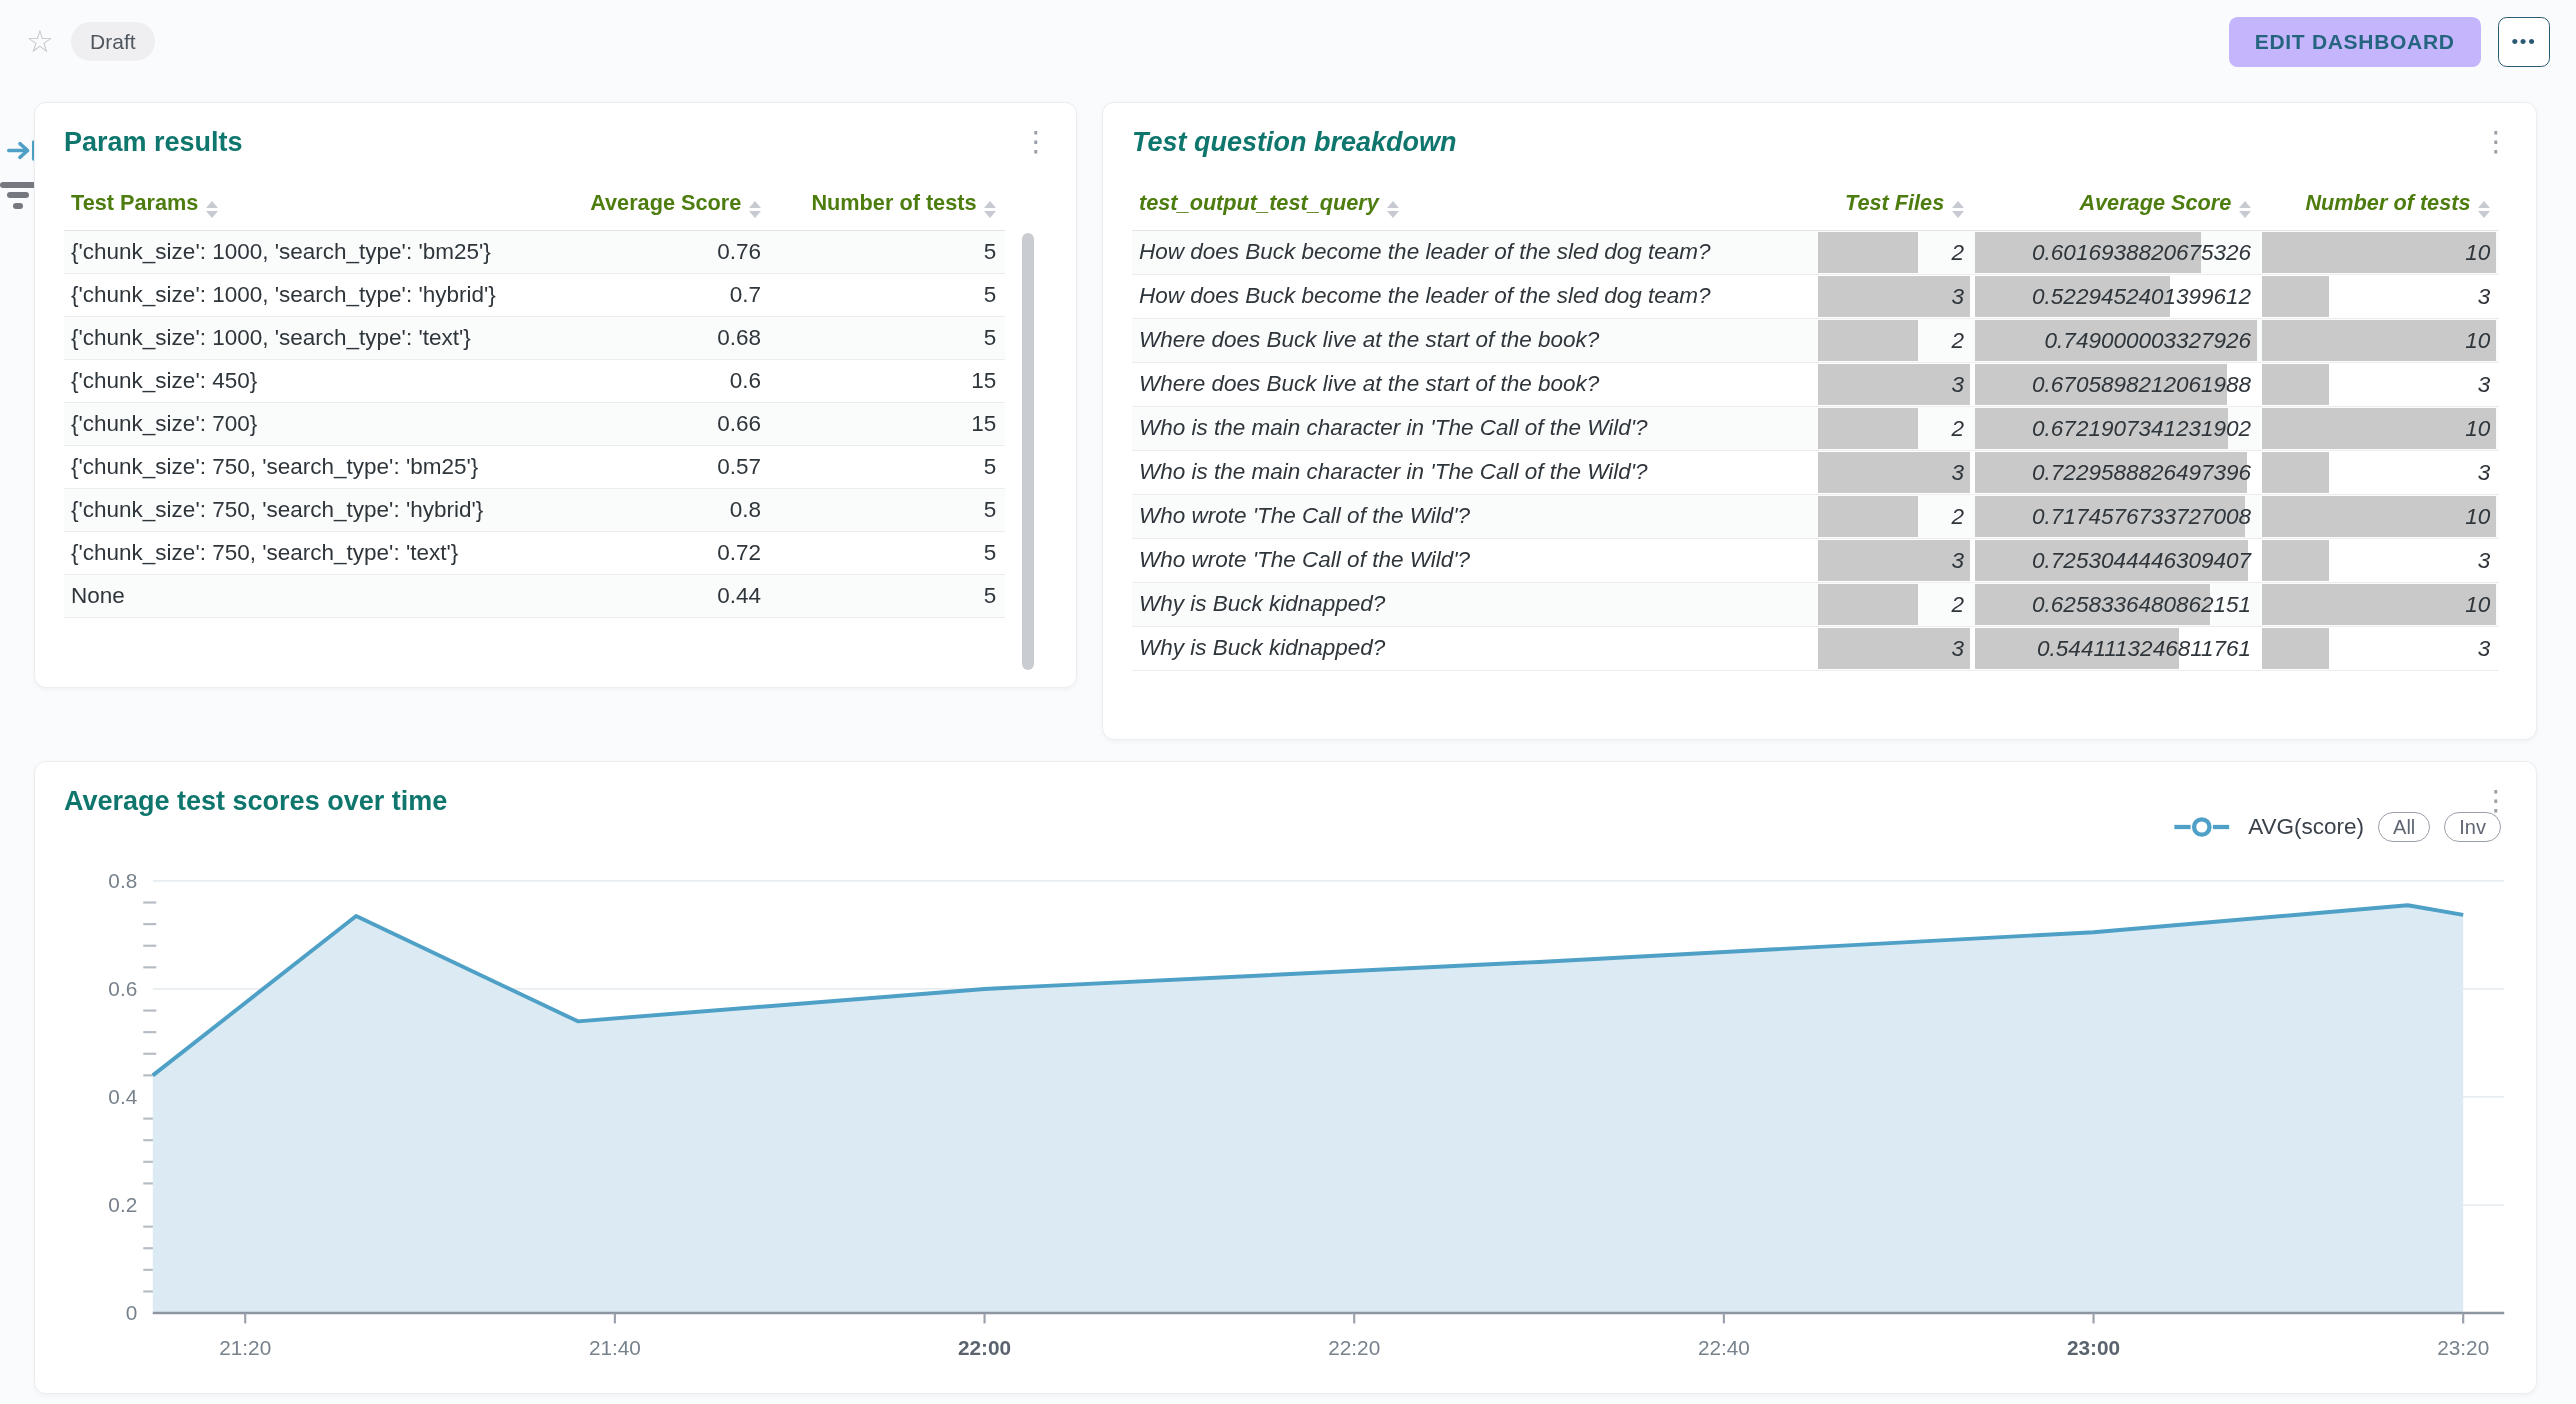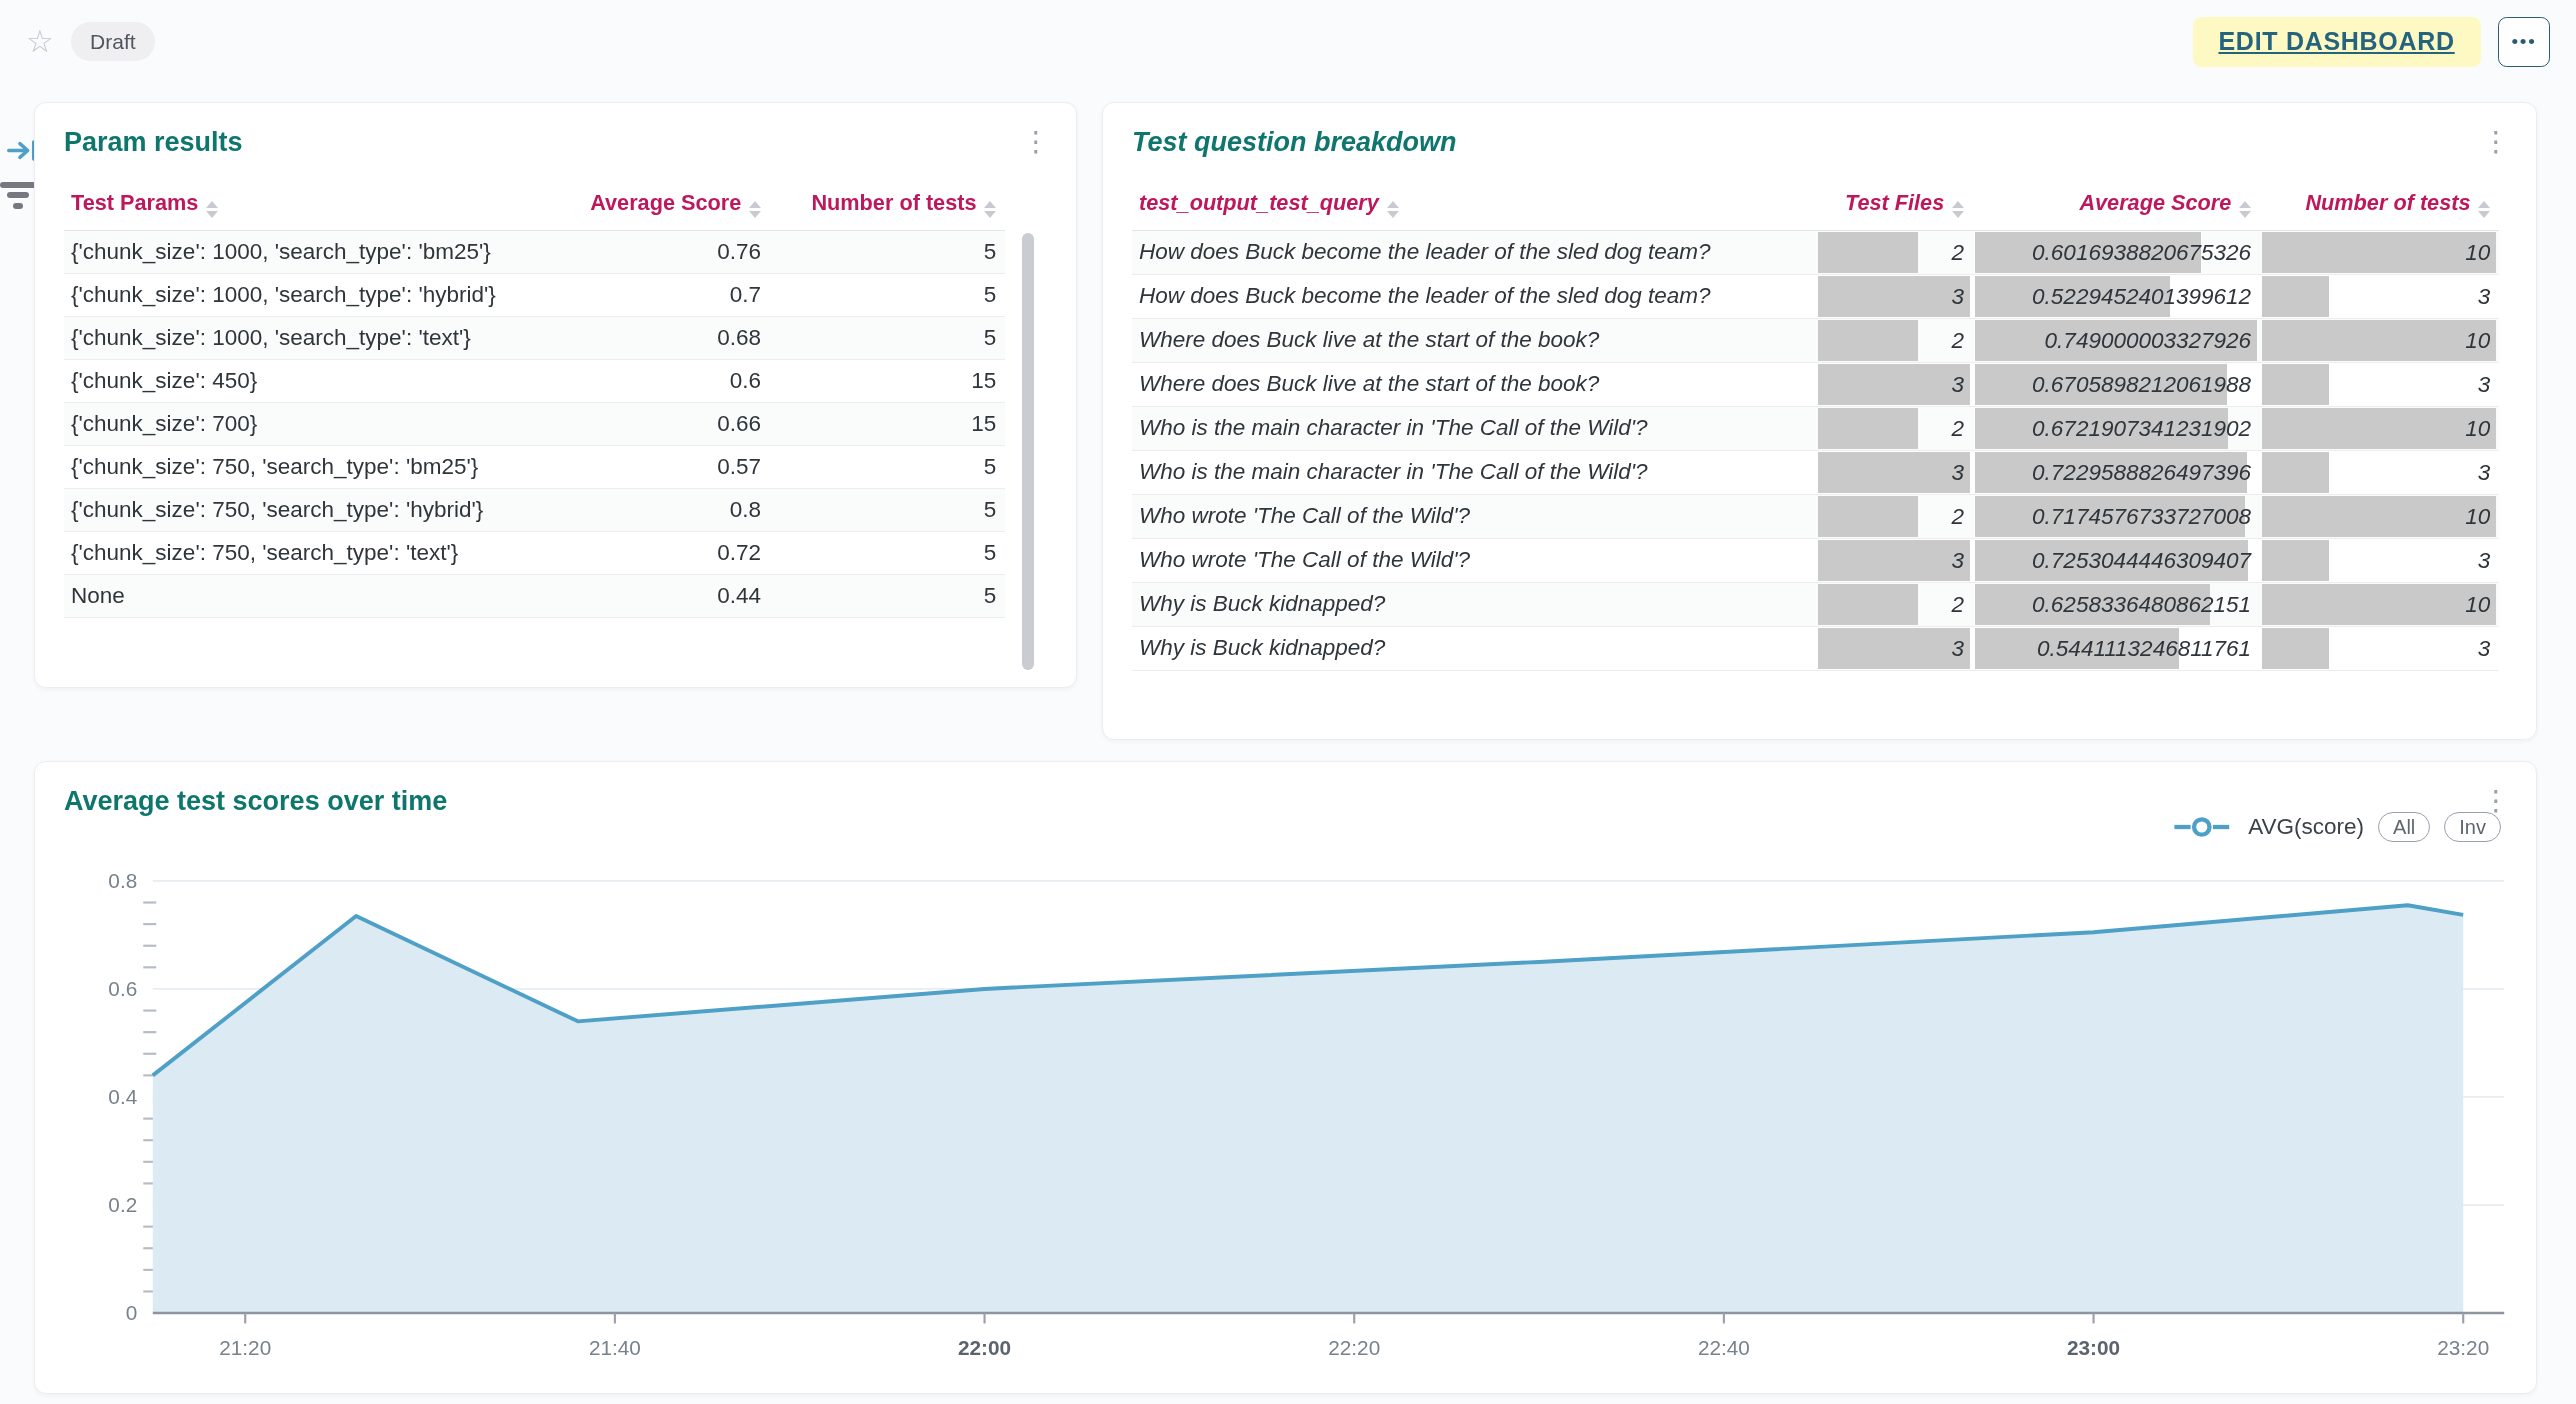--- a/index.html
+++ b/index.html
@@ -11,23 +11,23 @@
     color:#2E353B;
   }
   
   .topbar { position:absolute; left:0; top:0; width:100%; height:83px;
     display:flex; align-items:center; padding:0 26px; gap:17.3px; }
   .page-title { font-size:33px; font-weight:700; letter-spacing:0.2px; color:#2B3238; }
   .star { font-size:31px; color:#BFC4CC; line-height:1; cursor:pointer; }
   .badge { background:#EFEFF1; color:#50565E; font-size:21px; padding:7.8px 19px;
     border-radius:865px; }
   .spacer { flex:1; }
-  .btn-edit { background:#fef9c3; color:#25647F; border:none; border-radius:8.7px;
-    height:50px; padding:0 26px; font-size:25px; font-weight:700; letter-spacing:0.7px;
-    font-family:inherit; cursor:pointer;text-decoration:underline; }
+  .btn-edit { background:#c4b5fd; color:#25647F; border:none; border-radius:8.7px;
+    height:50px; padding:0 26px; font-size:21px; font-weight:700; letter-spacing:0.7px;
+    font-family:inherit; cursor:pointer; }
   .btn-more { width:52px; height:50px; background:#fff; border:1.7px solid #2A5B73;
     border-radius:8.7px; color:#2A5B73; font-size:19px; letter-spacing:1.7px;
     display:flex; align-items:center; justify-content:center; cursor:pointer; }
   
   .rail-toggle { position:absolute; left:7px; top:135px; cursor:pointer; }
   .rail-filter { position:absolute; left:0px; top:182px; width:36px; cursor:pointer; }
   .rail-filter div { background:#75797F; border-radius:3.5px; height:6px; margin:0 auto 4.3px; }
   .rail-filter .f1 { width:36px; } .rail-filter .f2 { width:22.5px; } .rail-filter .f3 { width:9.5px; }
   
   .card { position:absolute; background:#fff; border:0.9px solid #ECEDF0;
@@ -36,21 +36,21 @@
   .card-questions { left:1102px; top:102px; width:1435px; height:638px;font-style:italic; }
   .card-chart     { left:34px;  top:761px; width:2503px; height:633px; }
   .card-title { position:absolute; left:29px; top:24px; font-size:27px; font-weight:700; color:#0f766e; }
   .card-menu { position:absolute; right:22.5px; top:21px; font-size:28px; color:#9AA0A8;
     cursor:pointer; line-height:1; padding:3.5px; }
   
   table { border-collapse:collapse; table-layout:fixed; }
   .tbl { position:absolute; left:29px; top:87px; }
   .tbl-param { width:941px; }
   .tbl-q     { width:1367px; }
-  th { font-size:21.7px; font-weight:700; color:#be185d; padding:0 8.7px 12px 7px;
+  th { font-size:21.7px; font-weight:700; color:#4d7c0f; padding:0 8.7px 12px 7px;
     border-bottom:1.7px solid #E2E4E7; white-space:nowrap; cursor:pointer; }
   th.l { text-align:left; } th.r { text-align:right; }
   td { height:43px; font-size:22.5px; color:#2E353B; padding:0 8.7px 0 7px;
     white-space:nowrap; overflow:hidden; }
   td.r { text-align:right; }
   tbody tr { border-bottom:0.9px solid #EBEDEE; }
   tbody tr:nth-child(odd) { background:#FAFBFB; }
   .sort { display:inline-flex; flex-direction:column; gap:2.6px; margin-left:7.8px; vertical-align:1.7px; }
   .sort i { display:block; width:0; height:0; border-left:6px solid transparent; border-right:6px solid transparent; }
   .sort .up { border-bottom:7px solid #C7CBD1; }

